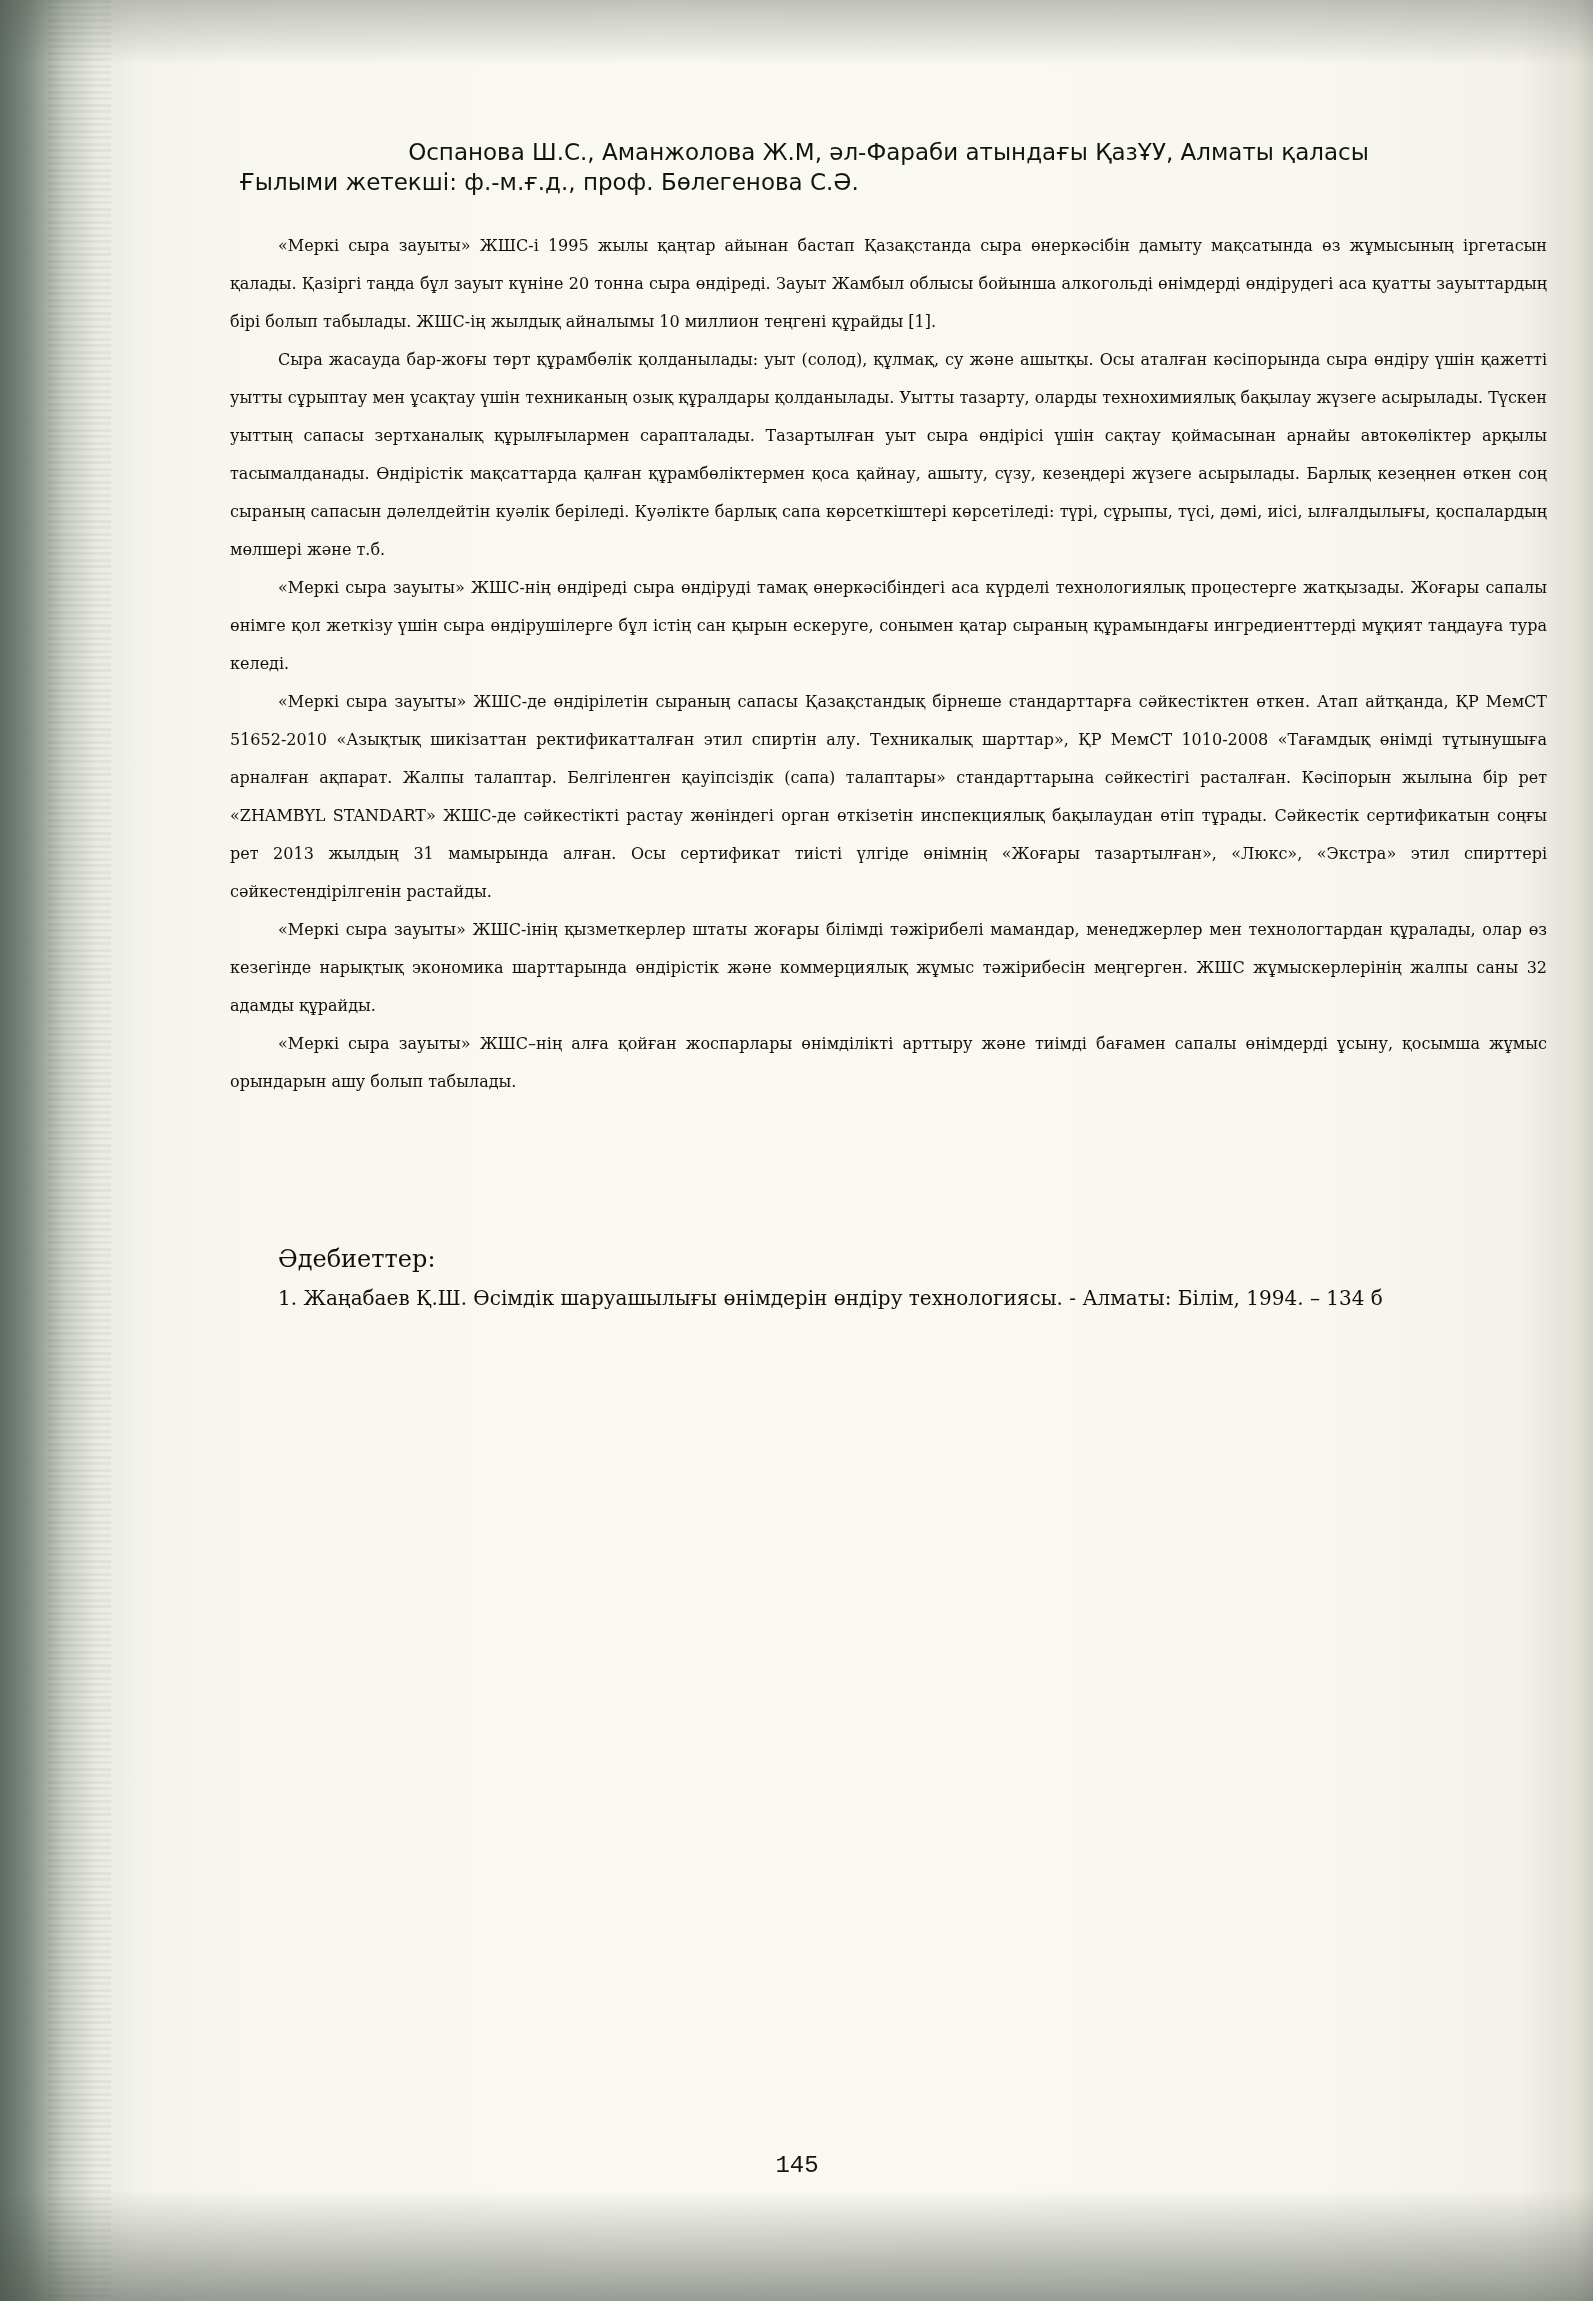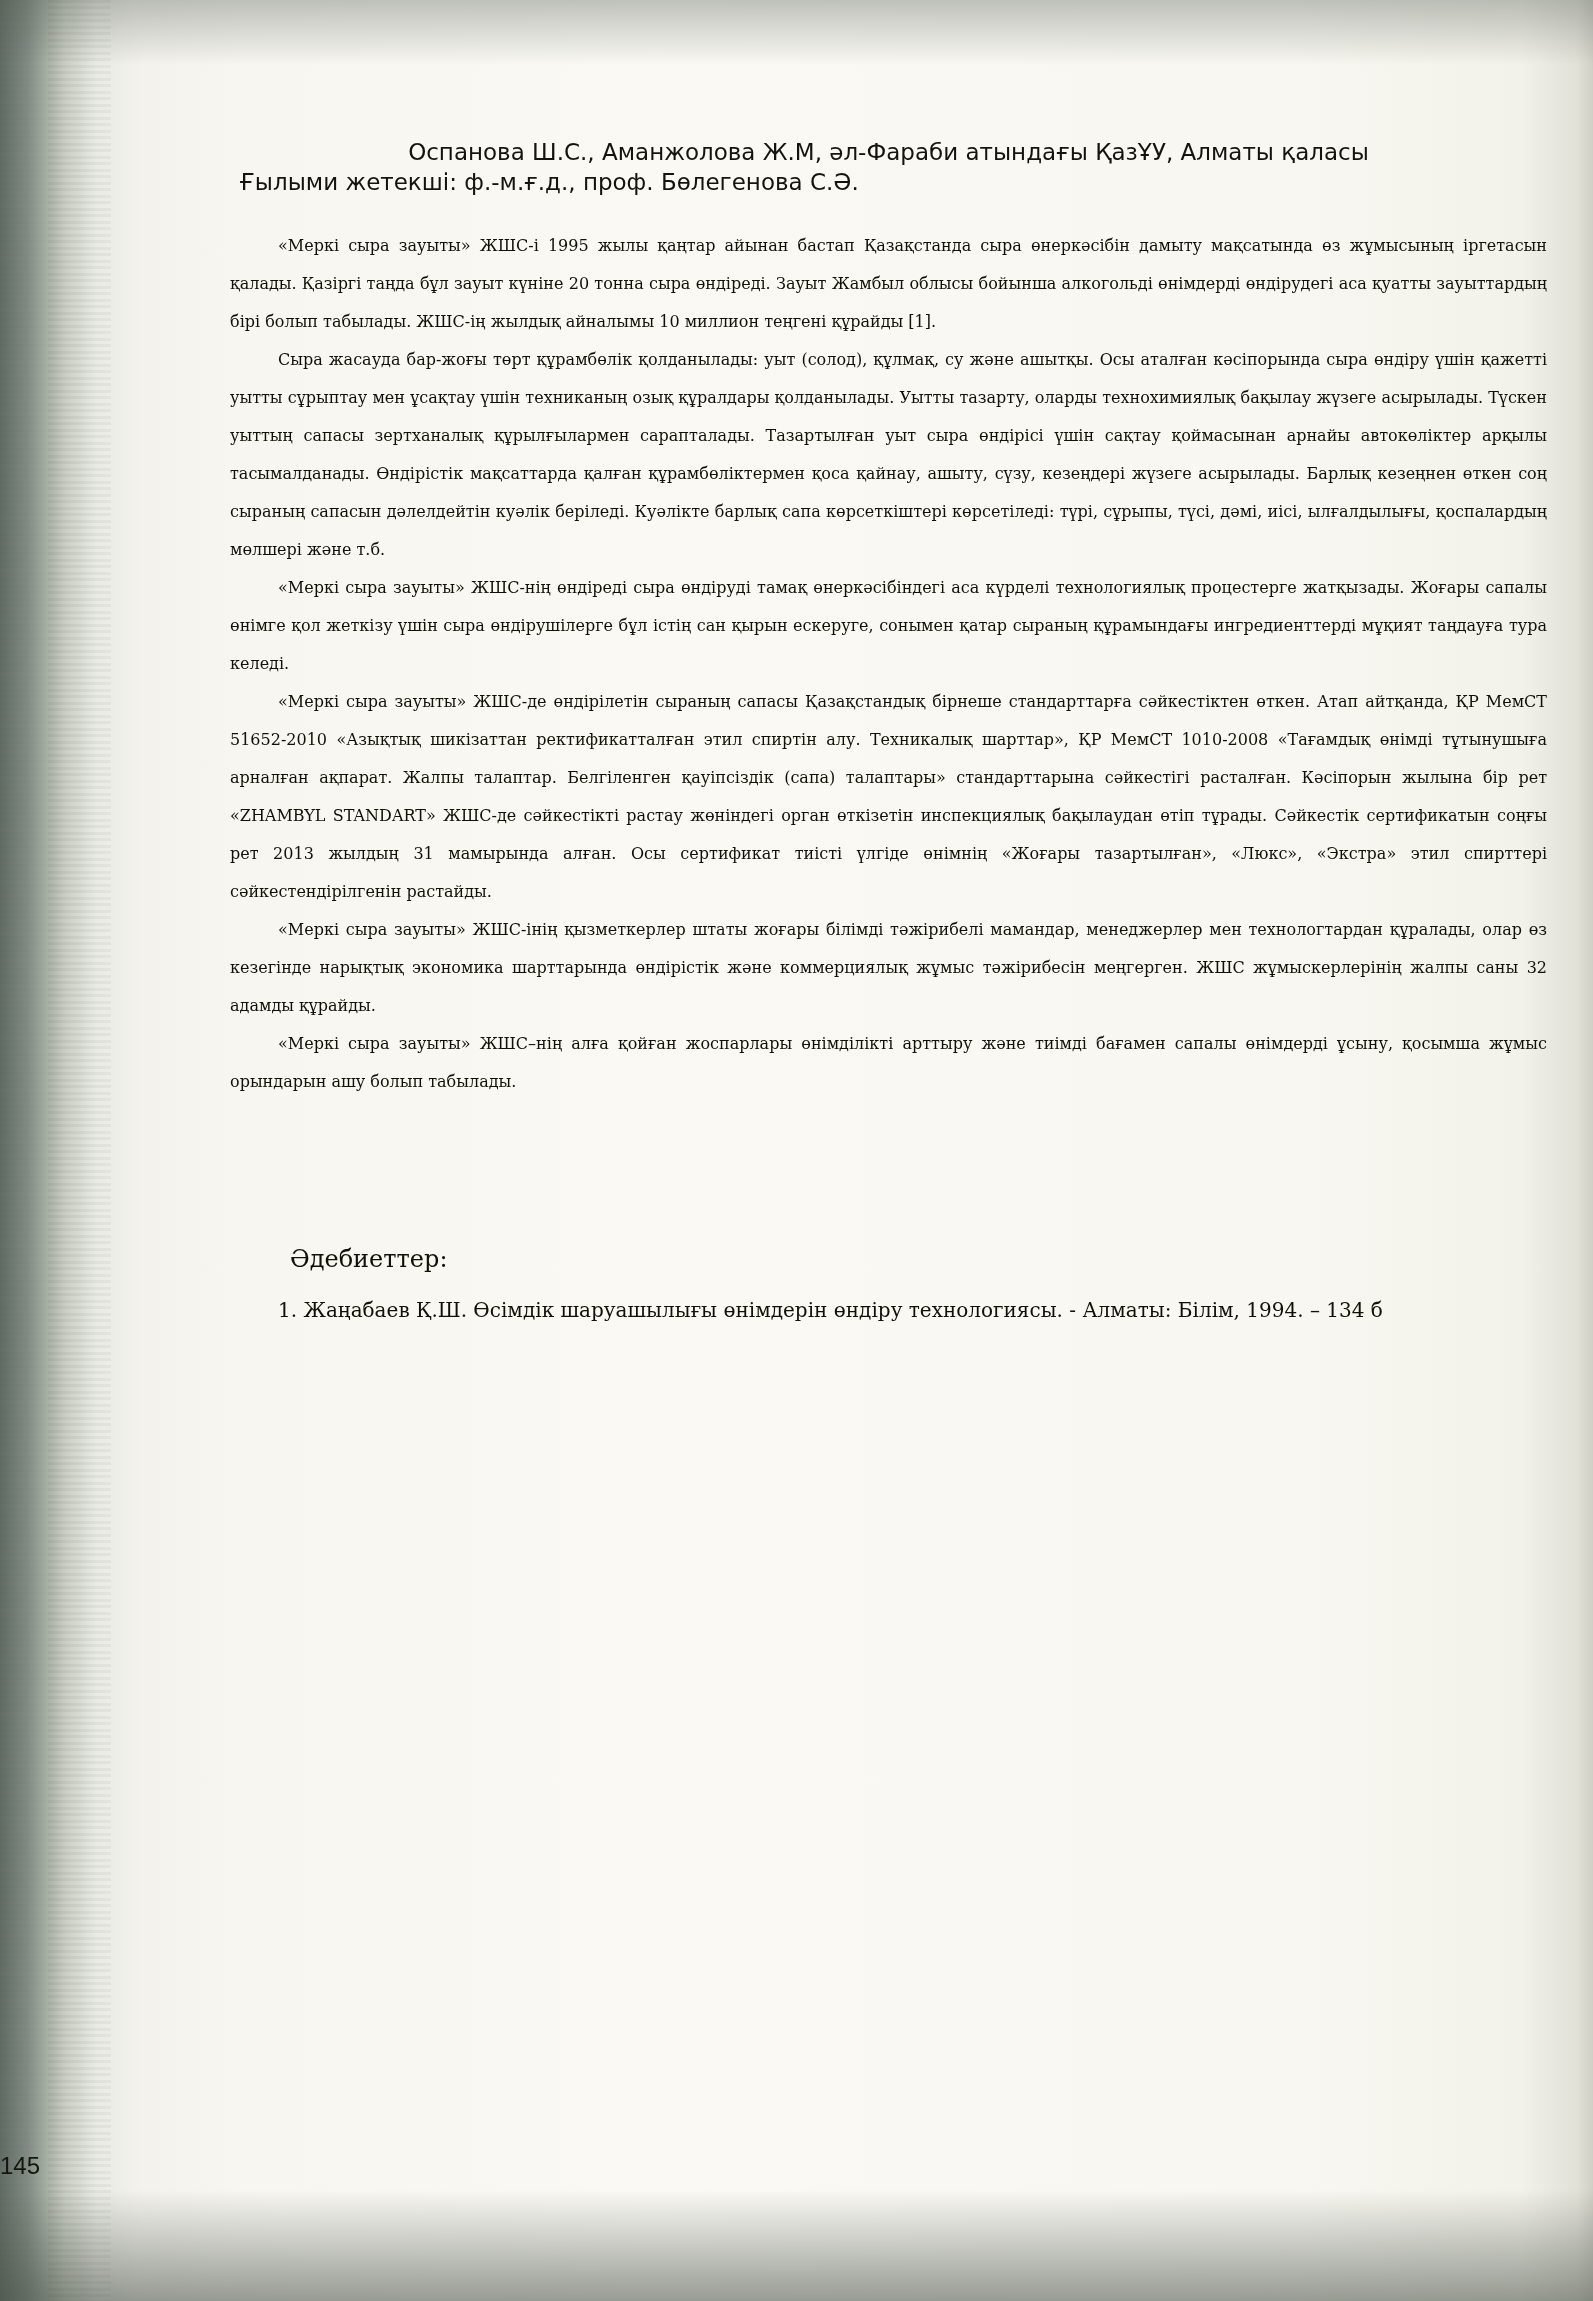--- a/index.html
+++ b/index.html
@@ -102,41 +102,41 @@
   }
   p.para + p.para { margin-top: 0; }
 
   .refs {
     margin-top: 139px;
   }
   .refs-title {
     font-family: "DejaVu Serif", serif;
     font-size: 24px;
     line-height: 38px;
-    margin: 12px;
+    margin: 0;
     text-indent: 48px;
     color: #111109;
   }
   .ref-item {
     font-family: "DejaVu Serif", serif;
     font-size: 20px;
     line-height: 40px;
     margin: 0;
     text-indent: 48px;
     text-align: justify;
     color: #111109;
   }
 
   .page-number {
     position: absolute;
     left: 0;
     top: 2152px;
     width: 1594px;
-    text-align: left;
-    font-family: Liberation Sans, sans-serif;
+    text-align: center;
+    font-family: Liberation Mono, monospace;
     font-size: 24px;
     color: #16160f;
   }
 </style>
 </head>
 <body>
 
 <div class="page">
   <div class="gutter"></div>
   <div class="gutter-dark"></div>

